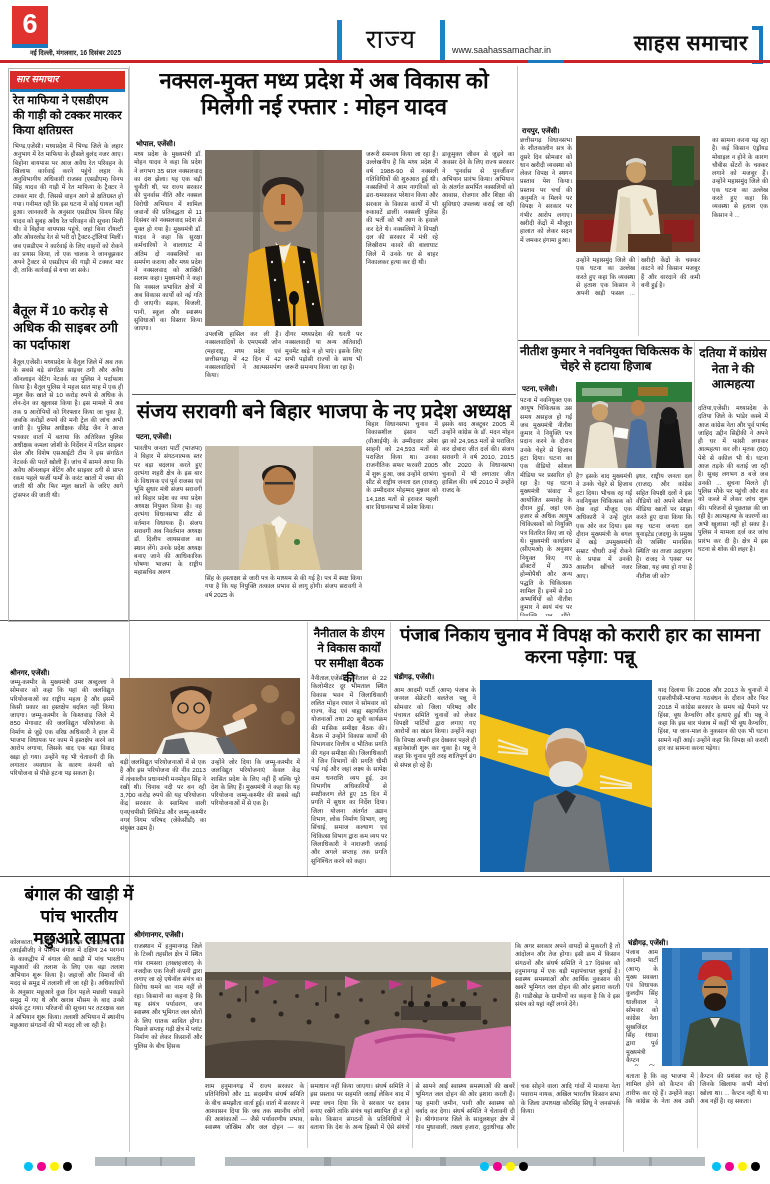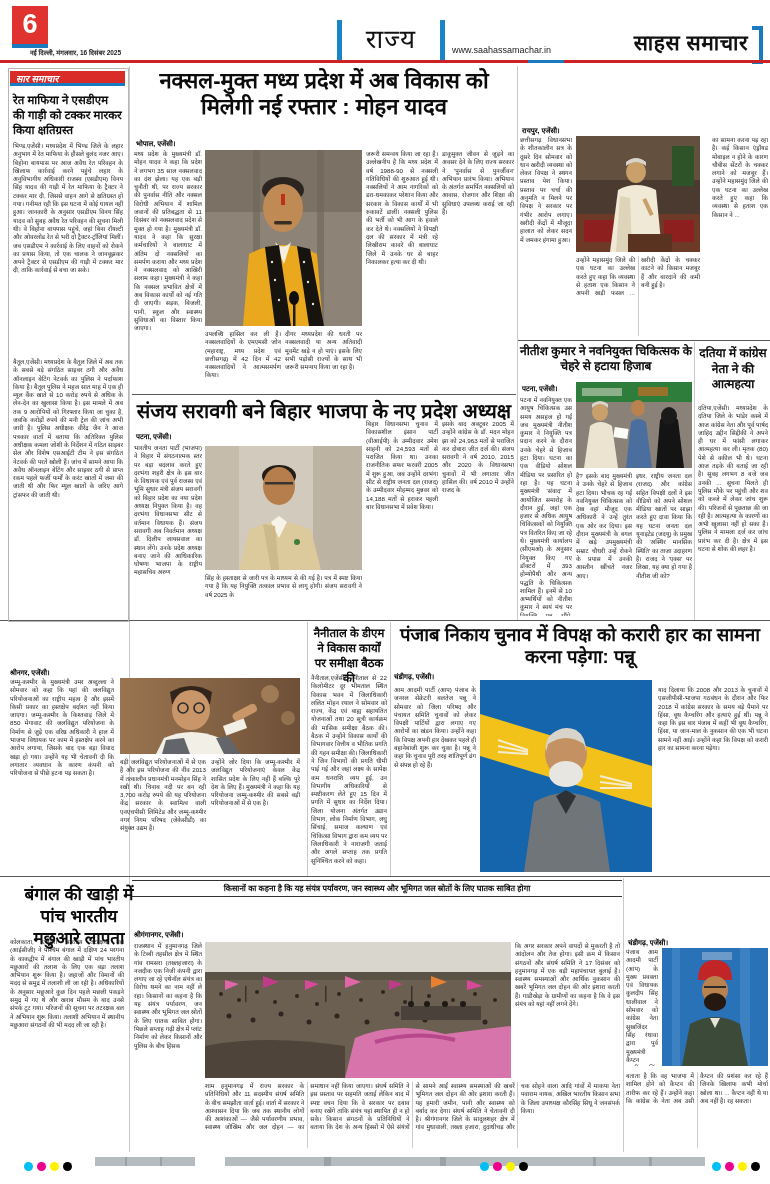--- a/index.html
+++ b/index.html
@@ -22,21 +22,21 @@
   .blueseg{position:absolute;left:528px;top:60px;width:36px;height:3px;background:#1a7ac0;}
   
   .hr{position:absolute;height:1px;background:#5a5a5a;}
   .vl{position:absolute;width:1px;background:#c9c9c9;}
   
   .bt{position:absolute;font-size:6.2px;line-height:1.34;text-align:justify;color:#1c1c1c;overflow:hidden;}
   .by{position:absolute;font-size:7px;font-weight:bold;color:#000;}
   .hl{position:absolute;font-weight:bold;text-align:center;color:#0c0c0c;}
   
   .sbox{position:absolute;left:8px;top:68px;width:119px;height:552px;border:1px solid #b5b5b5;}
-  .sbanner{position:absolute;left:10px;top:71px;width:115px;height:15px;background:#d92b27;
+  .sbanner{position:absolute;left:10px;top:71px;width:115px;height:21px;background:#d92b27;
            color:#fff;font-size:9.5px;font-weight:bold;font-style:italic;line-height:15px;
            padding-left:6px;box-sizing:border-box;border-bottom:3px solid #1a7ac0;}
   .kicker{position:absolute;left:132px;top:880px;width:490px;height:15px;border-top:1px solid #333;
           border-bottom:1px solid #333;font-size:8px;font-weight:bold;text-align:center;line-height:15px;overflow:hidden;}
   .photo{position:absolute;overflow:hidden;}
   .photo svg{display:block;width:100%;height:100%;}
   .mc2{column-count:2;column-gap:6px;column-rule:1px solid #ccc;}
   .mc4{column-count:4;column-gap:6px;column-rule:1px solid #ccc;}
   
   .dot{display:inline-block;width:9px;height:9px;border-radius:50%;margin-right:4px;vertical-align:middle;}
@@ -67,20 +67,21 @@
   <div class="vl" style="left:623px;top:878px;height:274px;"></div>
   <div class="hr" style="left:132px;top:394px;width:384px;"></div>
   <div class="hr" style="left:518px;top:340px;width:252px;"></div>
   <div class="hr" style="left:0px;top:620px;width:770px;"></div>
   <div class="hr" style="left:0px;top:876px;width:770px;"></div>
 
   <div class="sbox"></div>
   <div class="sbanner">सार समाचार</div>
   <div class="hl" style="left:13px;top:93px;width:110px;font-size:11.5px;line-height:1.3;text-align:left;">रेत माफिया ने एसडीएम की गाड़ी को टक्कर मारकर किया क्षतिग्रस्त</div>
   <div class="bt" style="left:13px;top:142px;width:110px;height:156px;">भिण्ड,एजेंसी। मध्यप्रदेश में भिण्ड जिले के लहार अनुभाग में रेत माफिया के हौसले बुलंद नजर आए। बिहोना बायपास पर आज अवैध रेत परिवहन के खिलाफ कार्रवाई करने पहुंचे लहार के अनुविभागीय अधिकारी राजस्व (एसडीएम) विनय सिंह यादव की गाड़ी में रेत माफिया के ट्रैक्टर ने टक्कर मार दी, जिससे वाहन आगे से क्षतिग्रस्त हो गया। गनीमत रही कि इस घटना में कोई घायल नहीं हुआ। जानकारी के अनुसार एसडीएम विनय सिंह यादव को सुबह अवैध रेत परिवहन की सूचना मिली थी। वे बिहोना बायपास पहुंचे, जहां बिना रॉयल्टी और ओवरलोड रेत से भरी दो ट्रैक्टर-ट्रॉलियां मिलीं। जब एसडीएम ने कार्रवाई के लिए वाहनों को रोकने का प्रयास किया, तो एक चालक ने जानबूझकर अपने ट्रैक्टर से एसडीएम की गाड़ी में टक्कर मार दी, ताकि कार्रवाई से बचा जा सके।</div>
+  <div class="hl" style="left:13px;top:303px;width:110px;font-size:13px;line-height:1.3;text-align:left;">बैतूल में 10 करोड़ से अधिक की साइबर ठगी का पर्दाफाश</div>
   <div class="bt" style="left:13px;top:358px;width:110px;height:256px;">बैतूल,एजेंसी। मध्यप्रदेश के बैतूल जिले में अब तक के सबसे बड़े संगठित साइबर ठगी और अवैध ऑनलाइन बेटिंग नेटवर्क का पुलिस ने पर्दाफाश किया है। बैतूल पुलिस ने महज सात माह में एक ही म्यूल बैंक खाते से 10 करोड़ रुपये से अधिक के लेन-देन का खुलासा किया है। इस मामले में अब तक 9 आरोपियों को गिरफ्तार किया जा चुका है, जबकि करोड़ों रुपये की मनी ट्रेल की जांच अभी जारी है। पुलिस अधीक्षक वीरेंद्र जैन ने आज पत्रकार वार्ता में बताया कि अतिरिक्त पुलिस अधीक्षक कमला जोशी के निर्देशन में गठित साइबर सेल और विशेष एसआईटी टीम ने इस संगठित नेटवर्क की परतें खोली हैं। जांच में सामने आया कि अवैध ऑनलाइन बेटिंग और साइबर ठगी से प्राप्त रकम पहले फर्जी फर्मों के करंट खातों में जमा की जाती थी और फिर म्यूल खातों के जरिए आगे ट्रांसफर की जाती थी।</div>
 
   <div class="hl" style="left:134px;top:68px;width:380px;font-size:22px;line-height:1.2;">नक्सल-मुक्त मध्य प्रदेश में अब विकास को मिलेगी नई रफ्तार : मोहन यादव</div>
   <div class="by" style="left:136px;top:139px;">भोपाल, एजेंसी।</div>
   <div class="photo" style="left:205px;top:150px;width:157px;height:176px;">
     <svg viewBox="0 0 157 176" preserveAspectRatio="none">
       <rect width="157" height="176" fill="#8d8377"></rect>
       <rect width="157" height="62" fill="#7b7265"></rect>
       <rect x="48" y="0" width="7" height="176" fill="#6e655a" opacity="0.6"></rect>
       <rect x="112" y="0" width="7" height="176" fill="#6e655a" opacity="0.6"></rect>
@@ -223,21 +224,20 @@
       <path d="M44 192 L54 122 Q86 104 120 122 L130 192 Z" fill="#70757a"></path>
       <path d="M76 116 L86 134 L96 116 L86 110 Z" fill="#2e3236"></path>
     </svg>
   </div>
   <div class="bt" style="left:394px;top:686px;width:82px;height:186px;">आम आदमी पार्टी (आप) पंजाब के जनरल सेक्रेटरी बलतेज पन्नू ने सोमवार को जिला परिषद और पंचायत समिति चुनावों को लेकर विपक्षी पार्टियों द्वारा लगाए गए आरोपों का खंडन किया। उन्होंने कहा कि विपक्ष अपनी हार देखकर पहले ही बहानेबाजी शुरू कर चुका है। पन्नू ने कहा कि चुनाव पूरी तरह शांतिपूर्ण ढंग से संपन्न हो रहे हैं।</div>
   <div class="bt" style="left:658px;top:686px;width:110px;height:186px;">याद दिलाया कि 2008 और 2013 के चुनावों में एसजीपीसी-भाजपा गठबंधन के दौरान और फिर 2018 में कांग्रेस सरकार के समय बड़े पैमाने पर हिंसा, बूथ कैप्चरिंग और हत्याएं हुई थीं। पन्नू ने कहा कि इस बार पंजाब में कहीं भी बूथ कैप्चरिंग, हिंसा, या जान-माल के नुकसान की एक भी घटना सामने नहीं आई। उन्होंने कहा कि विपक्ष को करारी हार का सामना करना पड़ेगा।</div>
 
   <div class="hl" style="left:22px;top:884px;width:114px;font-size:17px;line-height:1.3;">बंगाल की खाड़ी में पांच भारतीय मछुआरे लापता</div>
   <div class="bt" style="left:10px;top:938px;width:114px;height:210px;">कोलकाता, एजेंसी। भारतीय तटरक्षक बल (आईसीजी) ने पश्चिम बंगाल में दक्षिण 24 परगना के काकद्वीप में बंगाल की खाड़ी में पांच भारतीय मछुआरों की तलाश के लिए एक बड़ा तलाश अभियान शुरू किया है। जहाजों और विमानों की मदद से समुद्र में तलाशी ली जा रही है। अधिकारियों के अनुसार मछुआरे कुछ दिन पहले मछली पकड़ने समुद्र में गए थे और खराब मौसम के बाद उनसे संपर्क टूट गया। परिजनों की सूचना पर तटरक्षक बल ने अभियान शुरू किया। तलाशी अभियान में स्थानीय मछुआरा संगठनों की भी मदद ली जा रही है।</div>
 
-  <div class="kicker">किसानों का कहना है कि यह संयंत्र पर्यावरण, जन स्वास्थ्य और भूमिगत जल स्रोतों के लिए घातक साबित होगा</div>
   <div class="by" style="left:134px;top:930px;">श्रीगंगानगर, एजेंसी।</div>
   <div class="photo" style="left:205px;top:942px;width:306px;height:136px;">
     <svg viewBox="0 0 306 136" preserveAspectRatio="none">
       <rect width="306" height="136" fill="#6b5f52"></rect>
       <rect width="306" height="34" fill="#d9d7cd"></rect>
       <rect y="30" width="306" height="8" fill="#5a5245"></rect>
       <g fill="#2e2620">
         <circle cx="16" cy="52" r="2"></circle>
           <circle cx="34" cy="58" r="2"></circle>
           <circle cx="52" cy="50" r="2"></circle>

